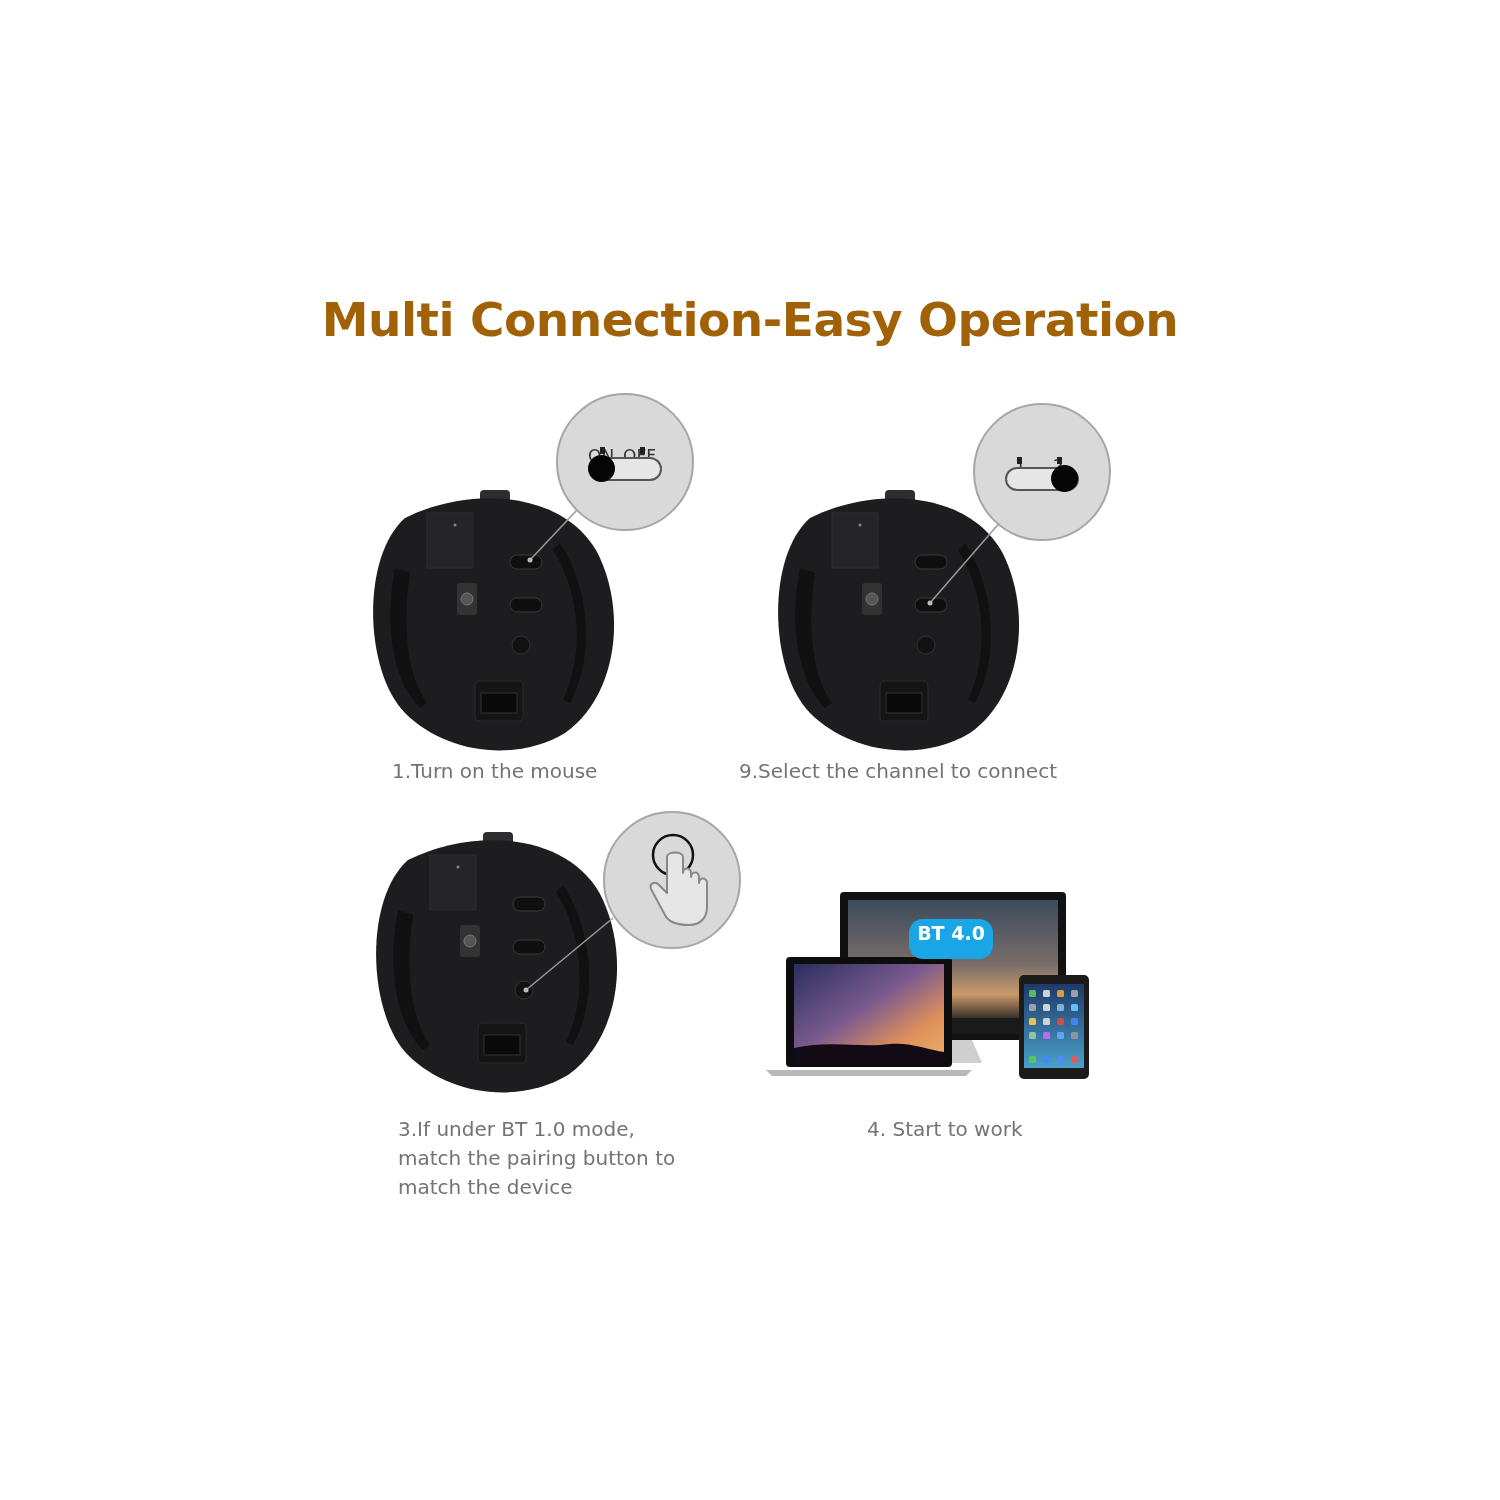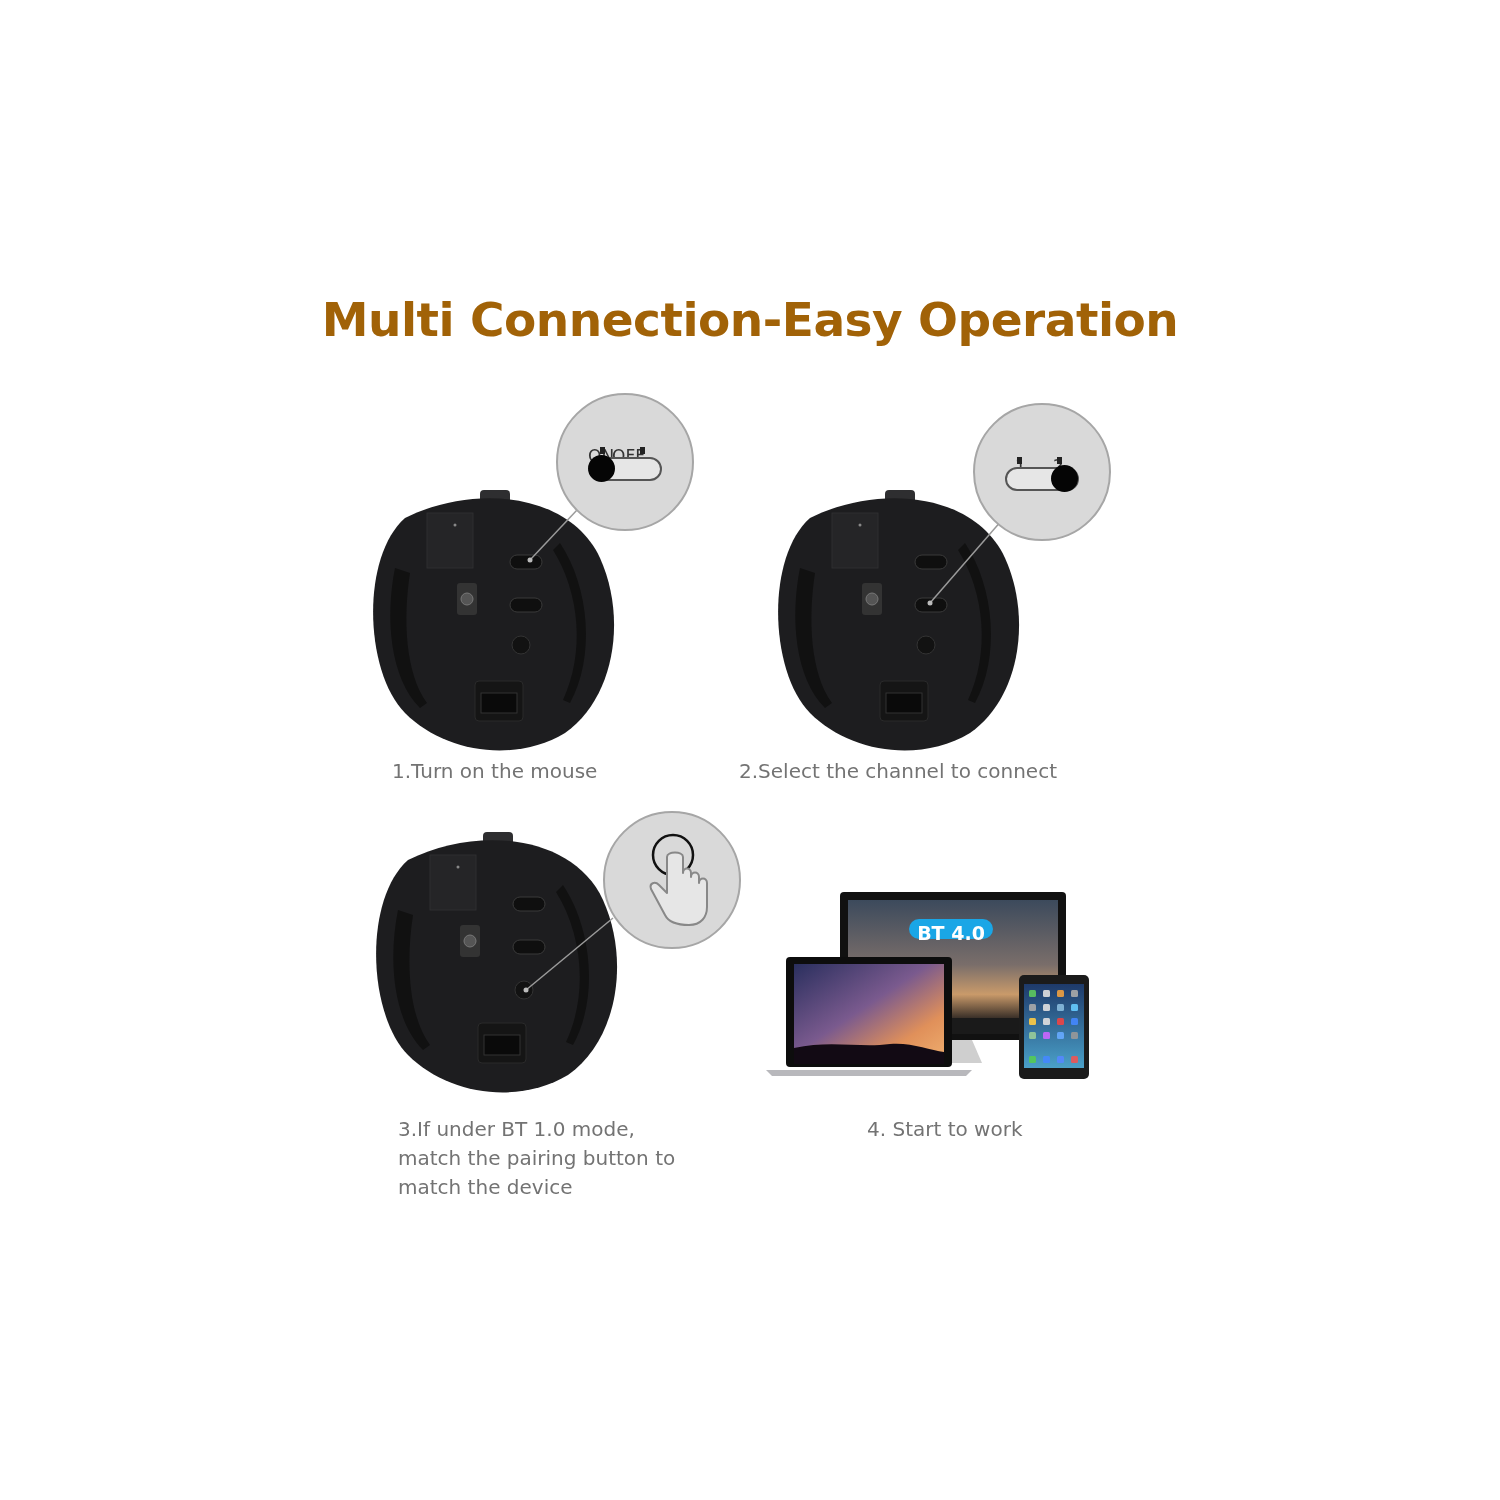--- a/index.html
+++ b/index.html
@@ -25,21 +25,21 @@
       position: absolute; font-size: 17px; color: #333; font-family: "DejaVu Sans", sans-serif; margin-top: 20px;
     }
     .tick { position: absolute; width: 5px; height: 7px; background: #222; }
     .track {
       position: absolute; height: 24px; border: 2px solid #555; border-radius: 14px;
       background: #e6e6e6; box-sizing: border-box;
     }
     .knob { position: absolute; width: 27px; height: 27px; border-radius: 50%; background: #050505; }
     .devices { position: absolute; left: 760px; top: 880px; width: 340px; height: 200px; }
     .bt-badge {
-      position: absolute; left: 909px; top: 919px; width: 84px; height: 20px; border-radius: 14px;
+      position: absolute; left: 909px; top: 919px; width: 84px; height: 40px; border-radius: 14px;
       background: #1aa6e6; color: #fff; font-weight: bold; font-size: 19px; text-align: center;
       line-height: 28px; font-family: "DejaVu Sans", sans-serif;
     }
   </style>
 </head>
 <body>
 
 <div class="title">Multi Connection-Easy Operation</div>
 
 <svg class="mouse" style="left:365px;top:488px" width="260" height="270" viewBox="0 0 260 270">
@@ -55,21 +55,21 @@
   <rect x="145" y="110" width="32" height="14" rx="7" fill="#0f0f0f" stroke="#3a3a3a"></rect>
   <circle cx="156" cy="157" r="9" fill="#121212" stroke="#333"></circle>
   <rect x="110" y="193" width="48" height="40" rx="4" fill="#151515" stroke="#2a2a2a"></rect>
   <rect x="116" y="205" width="36" height="20" fill="#0a0a0a" stroke="#333"></rect>
   <line x1="165" y1="72" x2="212" y2="22" stroke="#9a9a9a" stroke-width="1.5"></line>
   <circle cx="165" cy="72" r="2.5" fill="#bbb"></circle>
 </svg>
 
 <div class="zoomcircle" style="left:556px;top:393px;width:138px;height:138px;">
   <span class="switch-label" style="left:30px;top:31px">ON</span>
-  <span class="switch-label" style="left:54px;top:31px">OFF</span>
+  <span class="switch-label" style="left:65px;top:31px">OFF</span>
   <div class="tick" style="left:42px;top:52px"></div>
   <div class="tick" style="left:82px;top:52px"></div>
   <div class="track" style="left:32px;top:62px;width:72px;"></div>
   <div class="knob" style="left:30px;top:60px"></div>
 </div>
 
 <div class="caption" style="left:392px;top:757px">1.Turn on the mouse</div>
 
 <svg class="mouse" style="left:770px;top:488px" width="260" height="270" viewBox="0 0 260 270">
   <rect x="115" y="2" width="30" height="14" rx="4" fill="#2e2e30"></rect>
@@ -91,21 +91,21 @@
 
 <div class="zoomcircle" style="left:973px;top:403px;width:138px;height:138px;">
   <span class="switch-label" style="left:40px;top:31px">1</span>
   <span class="switch-label" style="left:78px;top:31px">2</span>
   <div class="tick" style="left:42px;top:52px"></div>
   <div class="tick" style="left:82px;top:52px"></div>
   <div class="track" style="left:30px;top:62px;width:74px;"></div>
   <div class="knob" style="left:76px;top:60px"></div>
 </div>
 
-<div class="caption" style="left:739px;top:757px">2.Select the channel to connect</div>
+<div class="caption" style="left:739px;top:757px">9.Select the channel to connect</div>
 
 <svg class="mouse" style="left:368px;top:830px" width="260" height="270" viewBox="0 0 260 270">
   <rect x="115" y="2" width="30" height="14" rx="4" fill="#2e2e30"></rect>
   <path d="M40,30 C110,-5 205,5 235,70 C262,130 250,210 200,245 C150,275 80,265 40,225 C0,185 -5,70 40,30 Z" fill="#1d1d1f"></path>
   <path d="M30,80 C20,130 25,190 55,220 L62,215 C40,185 38,130 45,85 Z" fill="#111"></path>
   <path d="M195,55 C225,100 230,170 205,215 L198,212 C220,165 215,105 188,62 Z" fill="#111"></path>
   <rect x="62" y="25" width="46" height="55" fill="#252527" stroke="#2f2f31"></rect>
   <circle cx="90" cy="37" r="1.5" fill="#888"></circle>
   <rect x="92" y="95" width="20" height="32" rx="3" fill="#333"></rect>
   <circle cx="102" cy="111" r="6" fill="#555" stroke="#777"></circle>

